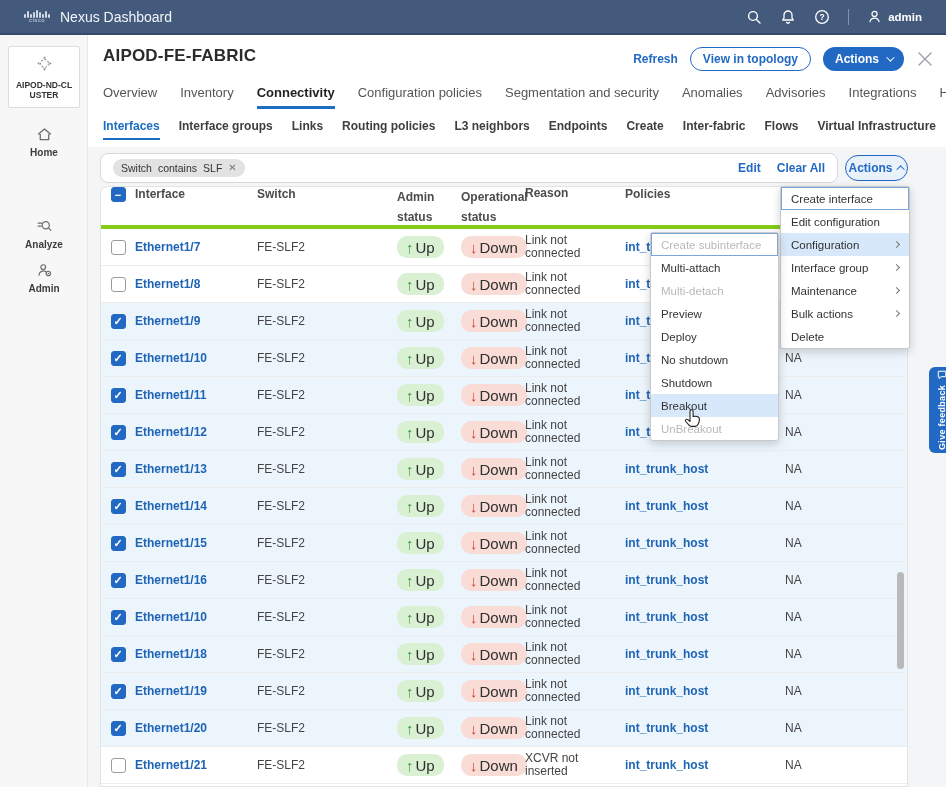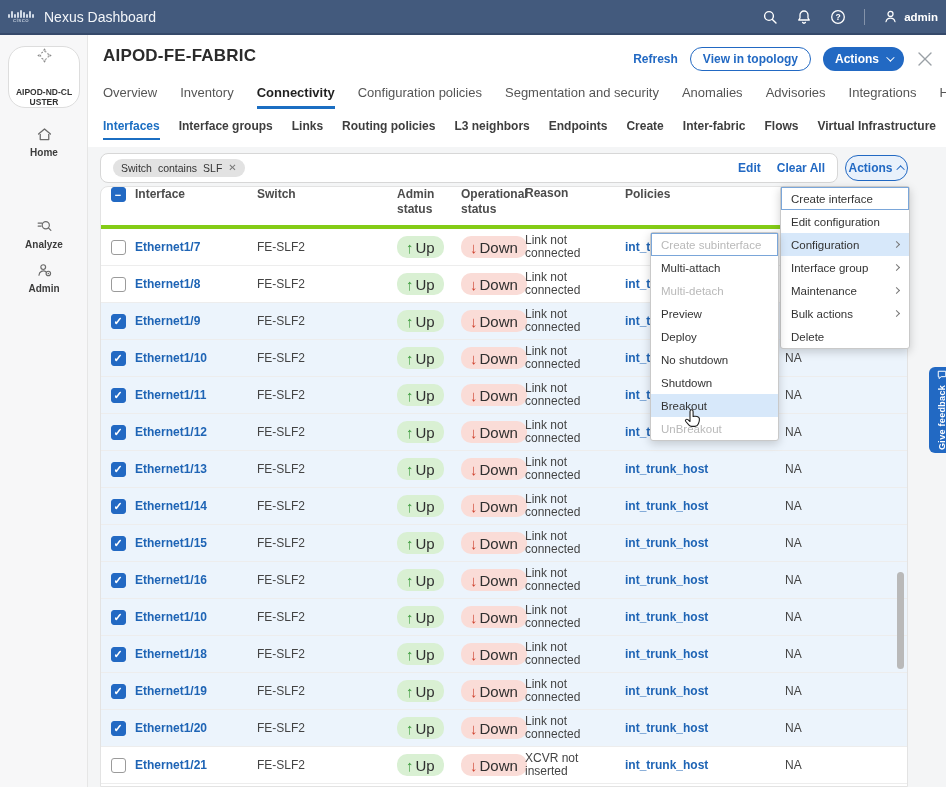--- a/index.html
+++ b/index.html
@@ -15,36 +15,36 @@
     --red:#cf4532;
     --border:#e0e0e0;
   }
   *{box-sizing:border-box;margin:0;padding:0}
   html,body{width:946px;height:787px;overflow:hidden}
   body{font-family:"Liberation Sans",sans-serif;background:#fff;position:relative}
   .stage{position:absolute;inset:0;width:946px;height:787px;overflow:hidden}
 
   
   .topbar{position:absolute;left:0;top:0;width:946px;height:35px;background:var(--topbar);
-    border-bottom:2px solid #35496a;display:flex;align-items:center;color:#fff;padding:0 8px;z-index:30}
+    border-bottom:2px solid #35496a;display:flex;align-items:center;color:#fff;padding:0 24px;z-index:30}
   .logo-wrap{display:flex;flex-direction:column;align-items:center;margin-right:10px}
   .logo-bars{display:flex;align-items:flex-end;gap:1px;height:8px}
   .logo-bars i{display:block;width:2px;background:#cfd9e6;border-radius:1px}
   .logo-text{font-size:6px;color:#cfd9e6;letter-spacing:.5px;line-height:5px}
   .product-name{font-size:14px;font-weight:400;color:#f2f5f9}
   .topbar-right{margin-left:auto;display:flex;align-items:center;gap:18px}
   .tb-icon{width:16px;height:16px;display:inline-flex;align-items:center;justify-content:center;cursor:pointer}
   .tb-divider{width:1px;height:16px;background:rgba(255,255,255,.35)}
   .tb-user{display:flex;align-items:center;gap:6px;cursor:pointer}
   .tb-user span{font-size:11.5px;font-weight:700}
 
   
   .sidebar{position:absolute;left:0;top:35px;width:88px;height:752px;background:#f7f7f8;border-right:1px solid #e6e6e6;z-index:20}
   .cluster-card{position:absolute;left:8px;top:11px;width:72px;height:62px;background:#fff;border:1px solid #ddd;
-    border-radius:17px;display:flex;flex-direction:column;align-items:center;justify-content:space-between;gap:8px;cursor:pointer}
+    border-radius:2px;display:flex;flex-direction:column;align-items:center;justify-content:center;gap:8px;cursor:pointer}
   .cluster-card .label{font-size:8.5px;color:#333;text-align:center;line-height:10px;word-break:break-all;padding:0 4px;font-weight:600}
   .side-item{position:absolute;left:0;width:88px;display:flex;flex-direction:column;align-items:center;gap:4px;cursor:pointer}
   .side-item .lbl{font-size:10px;color:#3c3c3c;font-weight:600}
   .side-item.active{background:#ededee;padding:14px 0;border-left:3px solid #1d69cc}
   .icon16{width:17px;height:17px;display:block}
 
   
   .main{position:absolute;left:88px;top:35px;width:858px;height:752px;background:var(--page-bg)}
   .page-head{position:absolute;left:0;top:0;width:858px;height:112px;background:#fff}
   .page-title{position:absolute;left:15px;top:11px;font-size:17px;font-weight:700;color:#2b2b2b;letter-spacing:.2px}
@@ -85,21 +85,21 @@
   .trow{display:flex;align-items:center;height:37px;border-bottom:1px solid #ededed;font-size:12px;color:#444}
   .trow.selected{background:var(--row-selected)}
   .c-check{width:34px;display:flex;justify-content:center;flex:none}
   .c-int{width:122px;flex:none;padding-right:6px}
   .c-sw{width:140px;flex:none}
   .c-adm{width:64px;flex:none}
   .c-opr{width:64px;flex:none}
   .c-rsn{width:100px;flex:none;line-height:13px;padding-right:8px}
   .c-pol{width:160px;flex:none}
   .c-ext{flex:1}
-  .hdr-wrap{line-height:15px}
+  .hdr-wrap{line-height:20px}
   .cell-link{color:var(--link);font-weight:700;cursor:pointer}
   .checkbox{width:15px;height:15px;border:1.5px solid #9b9b9b;border-radius:3px;background:#fff;cursor:pointer;
     display:inline-flex;align-items:center;justify-content:center;font-size:11px;color:#fff}
   .checkbox.checked{background:var(--accent);border-color:var(--accent)}
   .checkbox.checked::after{content:"\2713";font-weight:700}
   .checkbox.indeterminate{background:var(--accent);border-color:var(--accent)}
   .checkbox.indeterminate::after{content:"\2212";font-weight:700}
   .pill{display:inline-flex;align-items:center;gap:2px;border-radius:10px;padding:2.5px 9px;font-size:15px;font-weight:400;color:#2f2f2f}
   .pill.up{background:var(--pill-up-bg)}
   .pill.down{background:var(--pill-down-bg)}

